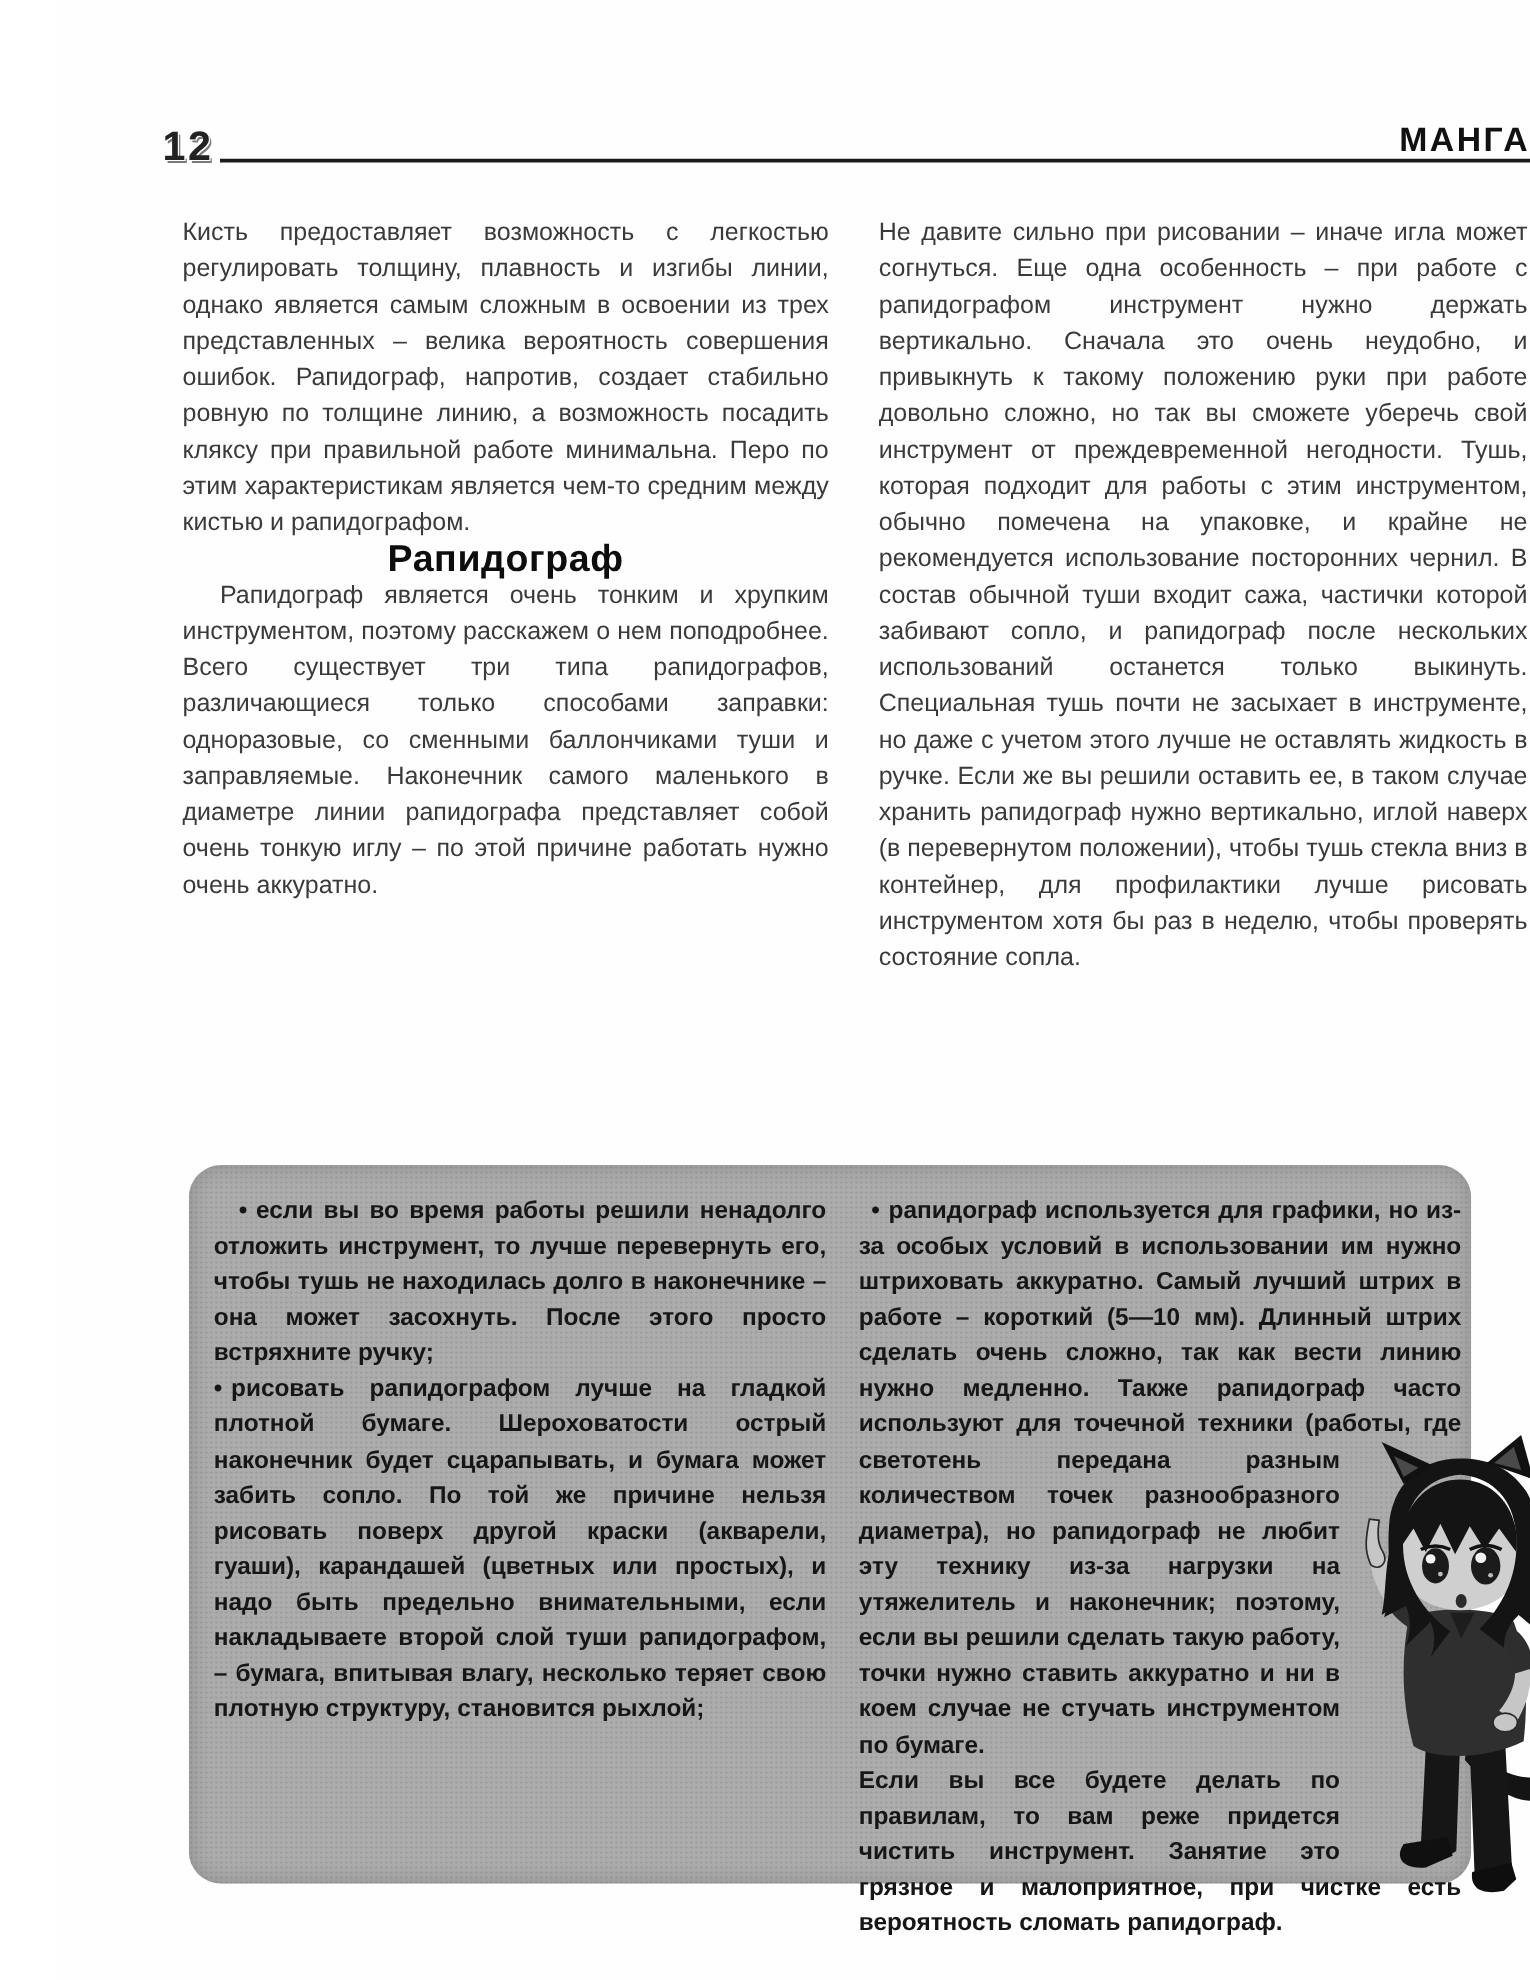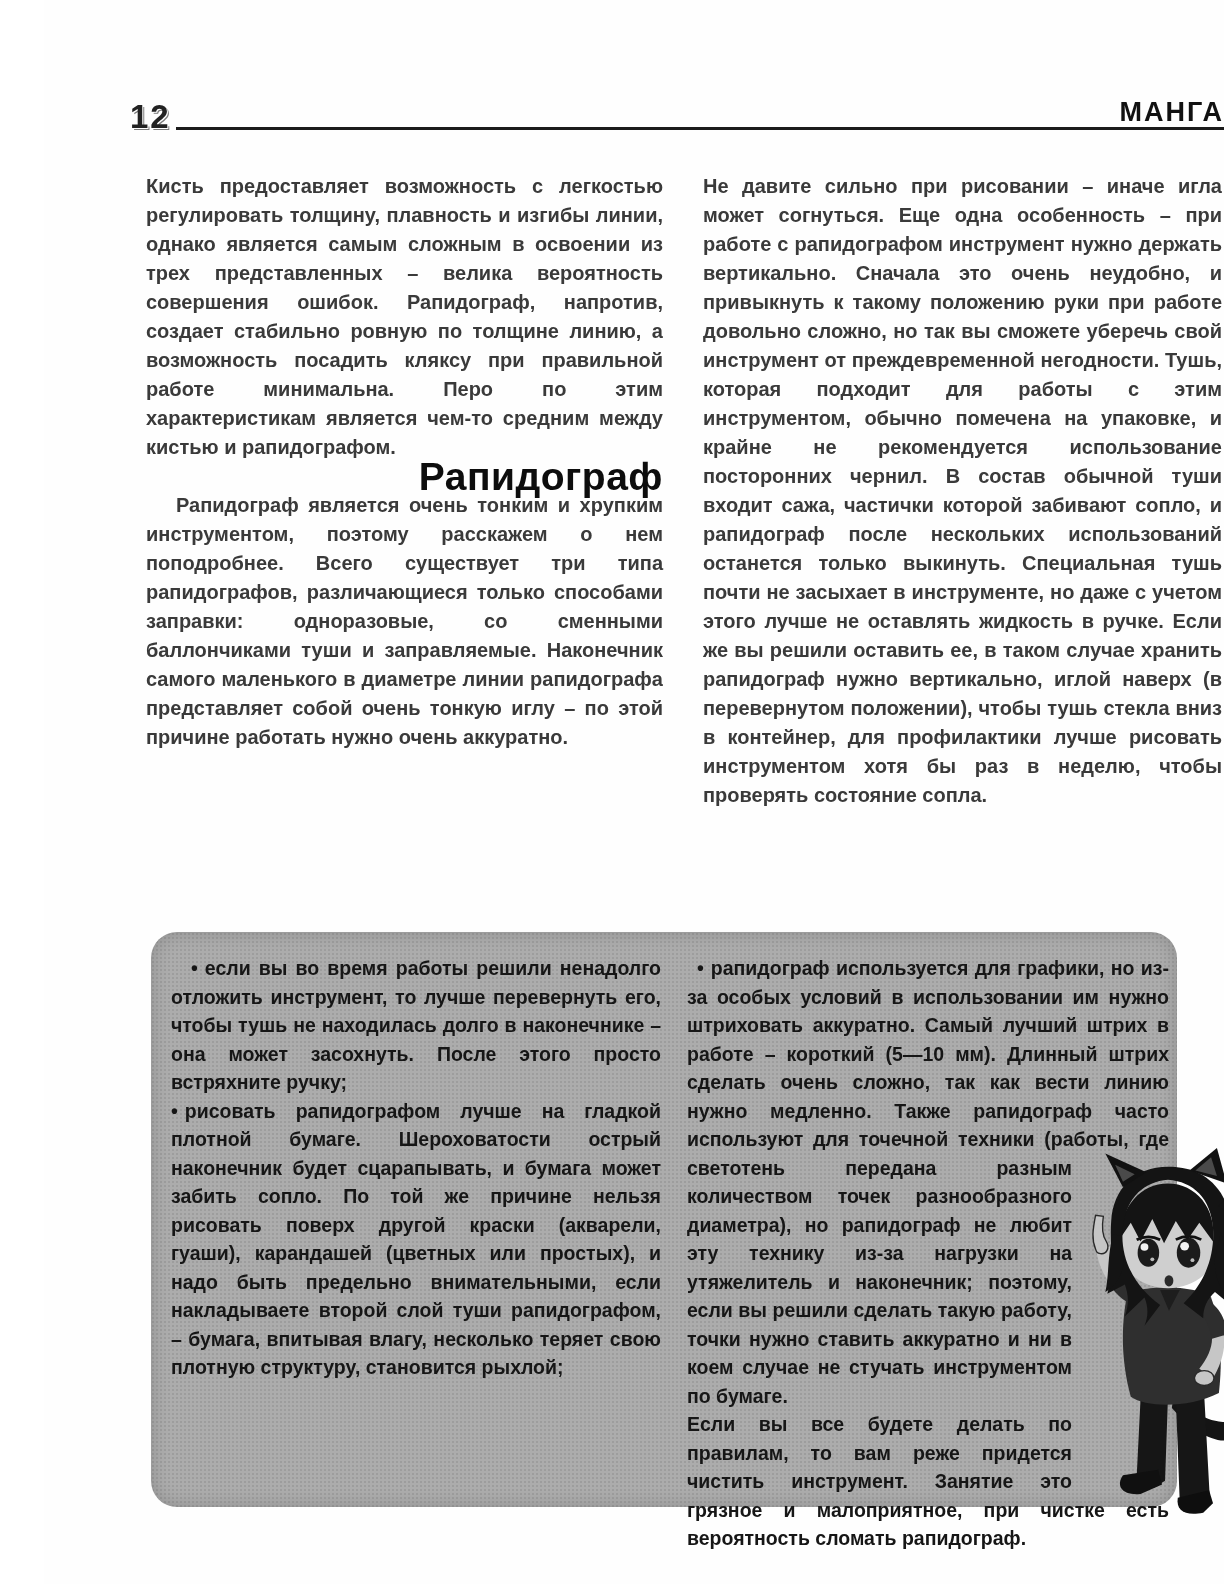--- a/index.html
+++ b/index.html
@@ -25,25 +25,25 @@
   }
   .mag-title{
     position:absolute;right:44px;top:97px;
     font-size:27px;font-weight:700;color:#111;
     letter-spacing:2px;
   }
   
   .col{position:absolute;top:172px;font-size:20px;line-height:29px;text-align:justify;color:#3a3a3a;}
   .col-left{left:102px;width:517px;}
   .col-right{left:659px;width:519px;}
-  .col p{margin:0;font-weight:bold;}
+  .col p{margin:0;}
   .section-heading{
     margin:16px 0 18px 0;
-    font-size:39px;font-weight:700;color:#0d0d0d;
-    text-align:right;letter-spacing:0.5px;
+    font-size:30px;font-weight:700;color:#0d0d0d;
+    text-align:center;letter-spacing:0.5px;
   }
   .indent{text-indent:30px;}
   
   .tips-box{
     position:absolute;left:107px;top:932px;
     width:1026px;height:575px;
     background-color:#a9a9a9;
     background-image:radial-gradient(rgba(0,0,0,0.07) 1px, rgba(255,255,255,0.04) 1px);
     background-size:4px 4px;
     border-radius:26px;

